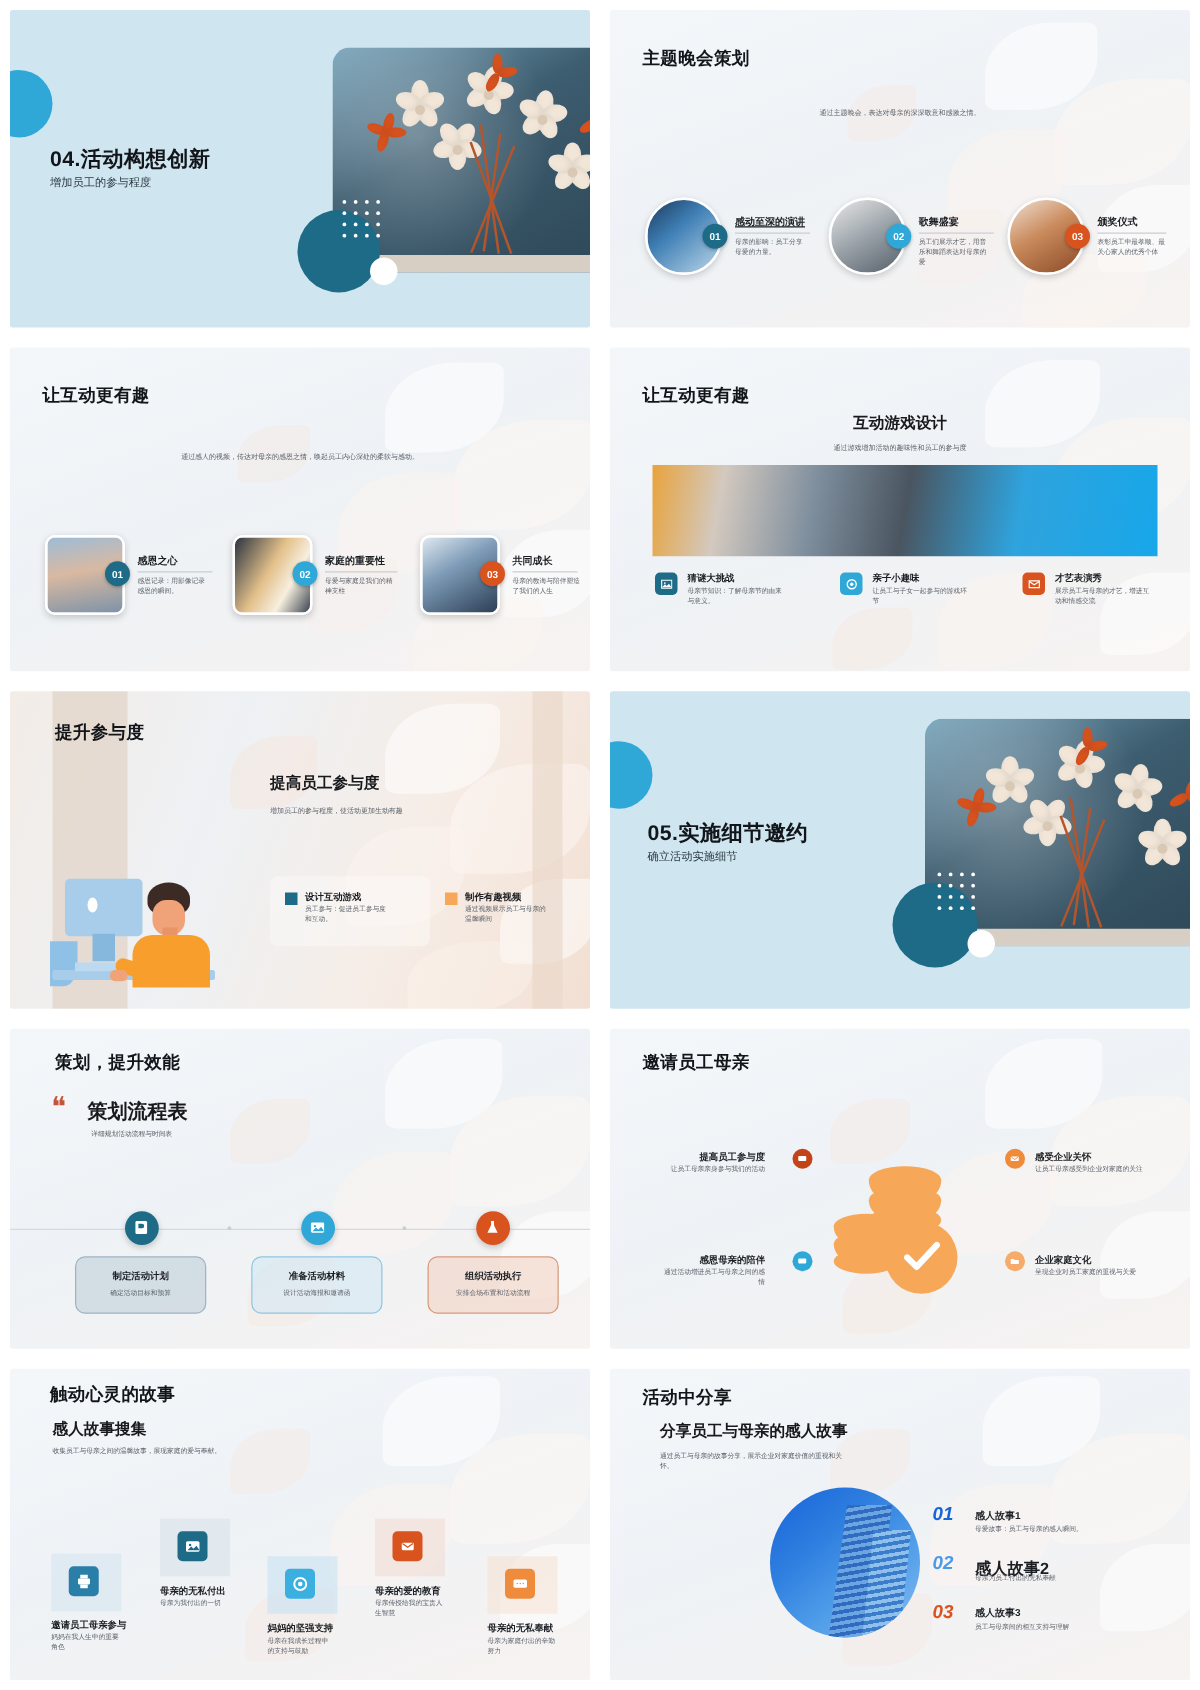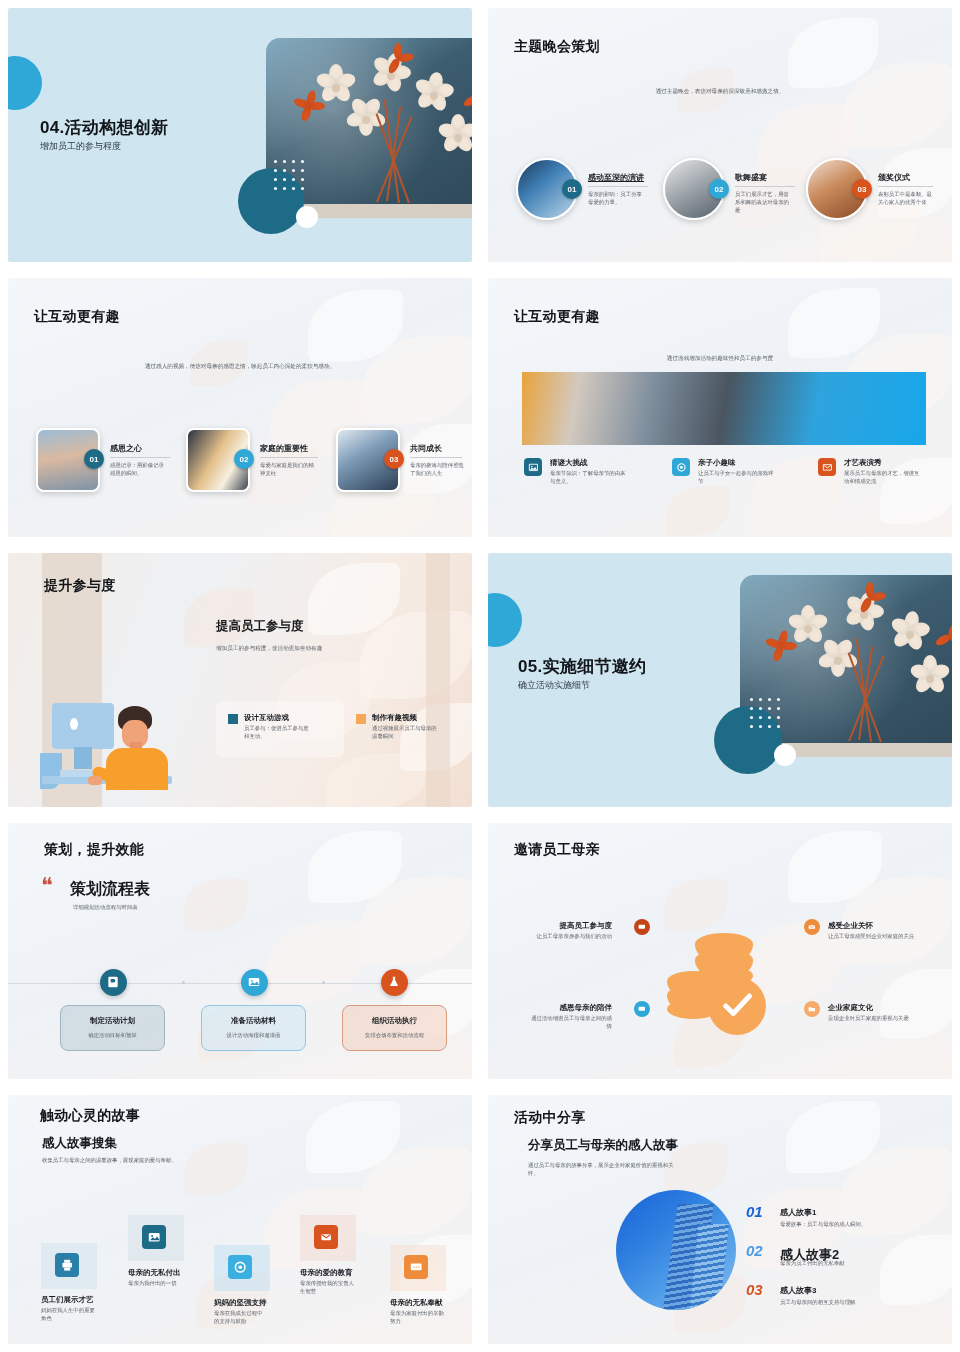--- a/index.html
+++ b/index.html
@@ -319,20 +319,21 @@
     <div class="card bgwhite">
       <div class="floral">
         <div class="petal" style="left:300px;top:10px;width:92px;height:70px;background:#fff;"></div>
         <div class="petal" style="left:356px;top:56px;width:110px;height:86px;background:#fdf7f3;"></div>
         <div class="petal" style="left:262px;top:180px;width:92px;height:76px;background:#fbf4ef;opacity:.45;"></div>
         <div class="petal" style="left:392px;top:180px;width:78px;height:66px;background:#fff;opacity:.5;"></div>
         <div class="petal" style="left:178px;top:208px;width:64px;height:50px;background:#f8e3d8;opacity:.3;"></div>
       </div>
 
       <div class="s-title" style="left:26px;top:30px;font-size:14px;">让互动更有趣</div>
+      <div class="s-head" style="position:absolute;left:0;right:0;top:52px;text-align:center;font-size:12.5px;">互动游戏设计</div>
       <div class="s-sub" style="position:absolute;left:0;right:0;top:77px;text-align:center;font-size:5.6px;">通过游戏增加活动的趣味性和员工的参与度</div>
 
       <div class="ph-banner" style="position:absolute;left:34px;top:94px;width:404px;height:73px;"></div>
 
       <div class="tile" style="left:36px;top:180px;width:18px;height:18px;background:#1d6b87;">
         <svg viewBox="0 0 24 24">
             <path d="M3 5h18v14H3z" fill="none" stroke="#fff" stroke-width="2"></path>
             <circle cx="8.5" cy="10" r="1.6"></circle>
             <path d="M4 17l5-5 3 3 4-4 4 6z"></path>
           </svg>
@@ -635,21 +636,21 @@
       <div class="s-sub" style="position:absolute;left:34px;top:62px;font-size:5.4px;">收集员工与母亲之间的温馨故事，展现家庭的爱与奉献。</div>
 
       <div class="halo" style="left:33px;top:148px;width:56px;height:46px;background:rgba(205,225,238,.45);"></div>
       <div class="tile" style="left:47px;top:158px;width:24px;height:24px;background:#2a7fa8;">
         <svg viewBox="0 0 24 24">
             <rect x="7" y="3" width="10" height="5" fill="#fff"></rect>
             <rect x="4" y="8" width="16" height="8" rx="1.5" fill="#fff"></rect>
             <rect x="7" y="16" width="10" height="5" fill="#fff"></rect>
           </svg>
       </div>
-      <div class="i-title" style="position:absolute;left:33px;top:200px;font-size:7.5px;">员工们展示才艺</div>
+      <div class="i-title" style="position:absolute;left:33px;top:200px;font-size:7.5px;">邀请员工母亲参与</div>
       <div class="i-desc" style="position:absolute;left:33px;top:212px;width:58px;font-size:5.4px;">妈妈在我人生中的重要角色</div>
 
       <div class="halo" style="left:120px;top:120px;width:56px;height:46px;background:rgba(212,224,231,.5);"></div>
       <div class="tile" style="left:134px;top:130px;width:24px;height:24px;background:#1d6b87;">
         <svg viewBox="0 0 24 24">
             <rect x="3" y="5" width="18" height="14" rx="2" fill="#fff"></rect>
             <circle cx="8.5" cy="10" r="1.6" fill="#1d6b87"></circle>
             <path d="M5 17l5-5 3 3 4-4 4 6z" fill="#1d6b87"></path>
           </svg>
       </div>

